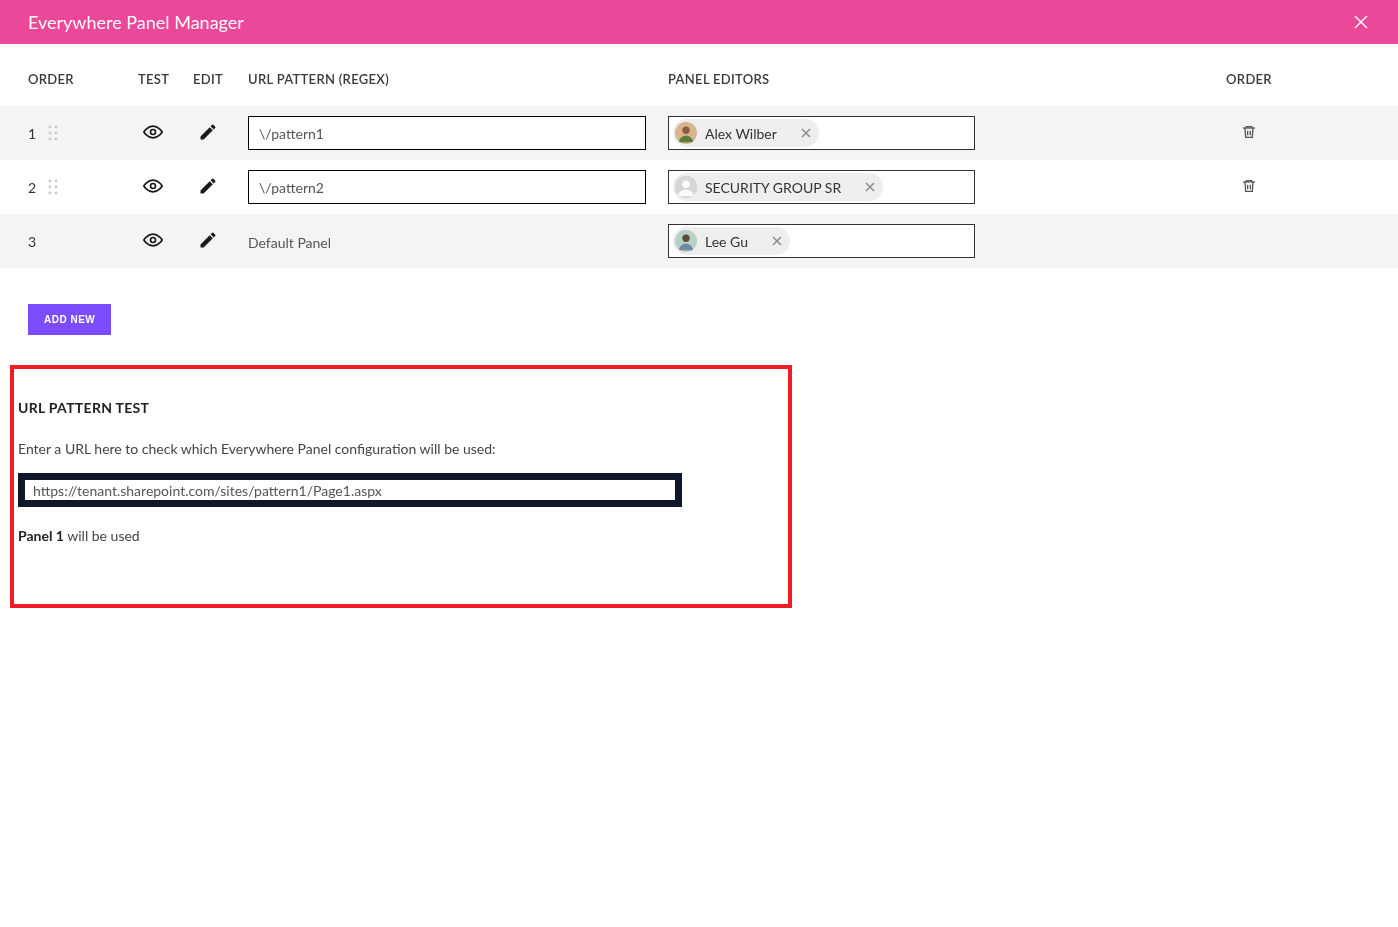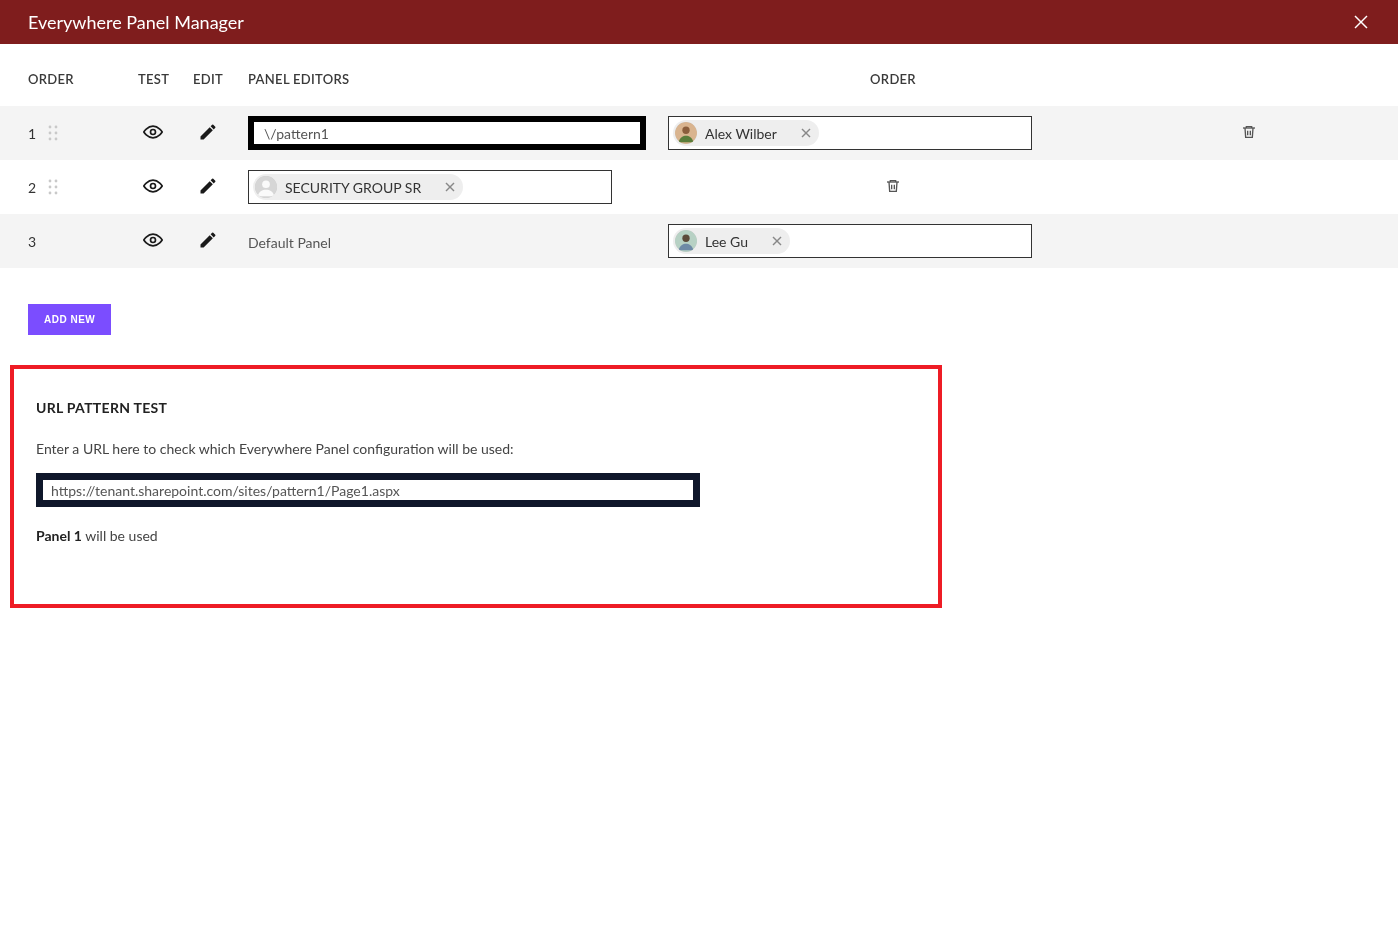--- a/index.html
+++ b/index.html
@@ -3,21 +3,21 @@
 <meta charset="utf-8">
 <style>
   * { box-sizing: border-box; margin: 0; padding: 0; }
   body {
     font-family: "Segoe UI", "Lato", -apple-system, sans-serif;
     color: #333;
     background: #fff;
     width: 1398px;
   }
   .header {
-    background: #7f1d1d;
+    background: #ec4899;
     color: #fff;
     height: 44px;
     display: flex;
     align-items: center;
     justify-content: space-between;
     padding: 0 28px;
     font-size: 18px;
     font-weight: 400;
   }
   .close-x {
@@ -74,37 +74,36 @@
     justify-content: center;
     cursor: pointer;
     color: #1a1a1a;
     width: 30px;
   }
   .icon-btn svg { width: 20px; height: 20px; }
 
   .pattern-input {
     width: 398px;
     height: 34px;
-    border: 6px solid #000000;
+    border: 1px solid #000000;
     padding: 0 10px;
     font-size: 14px;
     color: #555;
     font-family: inherit;
   }
   .pattern-static {
     font-size: 14px;
     color: #555;
   }
 
   .editors-box {
     border: 1px solid #333;
-    width: 364px;
+    width: 307px;
     min-height: 34px;
     display: flex;
-    align-items: center;
     padding: 2px 4px;
     gap: 4px;
     background: #fff;
   }
   .chip {
     display: inline-flex;
     align-items: center;
     background: #eee;
     border-radius: 14px;
     padding: 2px 8px 2px 2px;
@@ -140,23 +139,23 @@
     border: none;
     font-size: 10px;
     font-weight: 700;
     letter-spacing: .5px;
     padding: 10px 16px;
     cursor: pointer;
   }
 
   .test-panel {
     margin: 30px 16px 0 10px;
-    width: 932px;
+    width: 782px;
     border: 4px solid #ee1c25;
-    padding: 30px 18px 60px 22px;
+    padding: 30px 18px 60px 4px;
   }
   .test-title {
     font-size: 14px;
     font-weight: 700;
     letter-spacing: .3px;
     color: #222;
   }
   .test-desc {
     margin-top: 24px;
     font-size: 14px;
@@ -194,20 +193,21 @@
     </svg>
   </span>
 </div>
 
 
 <div class="table">
   <div class="thead">
     <div class="col-order">ORDER</div>
     <div>TEST</div>
     <div>EDIT</div>
+    <div>URL PATTERN (REGEX)</div>
     <div>PANEL EDITORS</div>
     <div class="col-delete">ORDER</div>
   </div>
 
   <div class="tbody">
 
     <div class="row alt">
       <div class="order-cell">
         <span>1</span>
         <span class="drag-handle">
@@ -287,20 +287,23 @@
               <path d="M1 12s4-7 11-7 11 7 11 7-4 7-11 7S1 12 1 12z"></path>
               <circle cx="12" cy="12" r="3"></circle>
             </svg>
       </span></div>
       <div><span class="icon-btn">
         <svg viewBox="0 0 24 24" fill="currentColor">
               <path d="M3 17.25V21h3.75L17.81 9.94l-3.75-3.75L3 17.25zM20.71 7.04a1 1 0 0 0 0-1.41l-2.34-2.34a1 1 0 0 0-1.41 0l-1.83 1.83 3.75 3.75 1.83-1.83z"></path>
             </svg>
       </span></div>
       <div>
+        <input class="pattern-input" type="text" value="\/pattern2" style="">
+      </div>
+      <div>
         <div class="editors-box">
           <span class="chip">
             <span class="avatar">
               <svg viewBox="0 0 24 24">
                   <circle cx="12" cy="12" r="12" fill="#d6d6d6"></circle>
                   <circle cx="12" cy="9" r="4.2" fill="#fafafa"></circle>
                   <path d="M3 22c1-5 5-7 9-7s8 2 9 7" fill="#fafafa"></path>
                 </svg>
             </span>
             <span>SECURITY GROUP SR</span>

